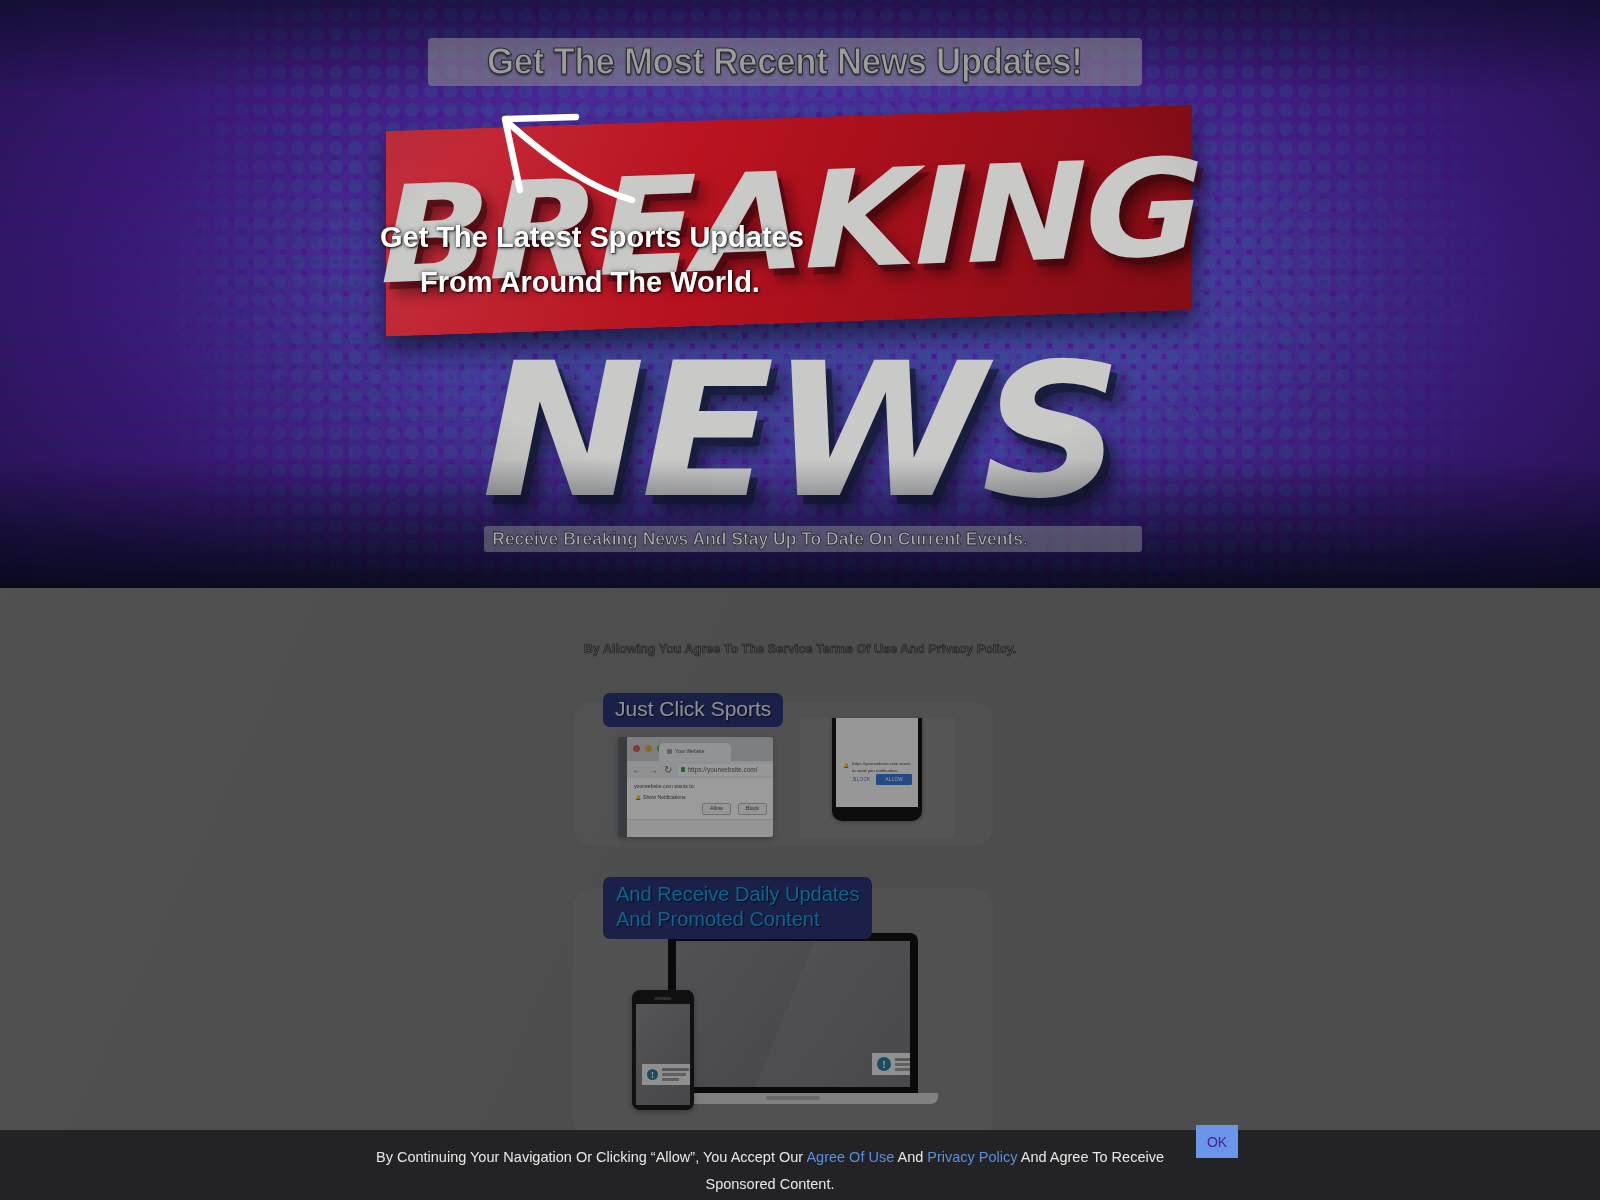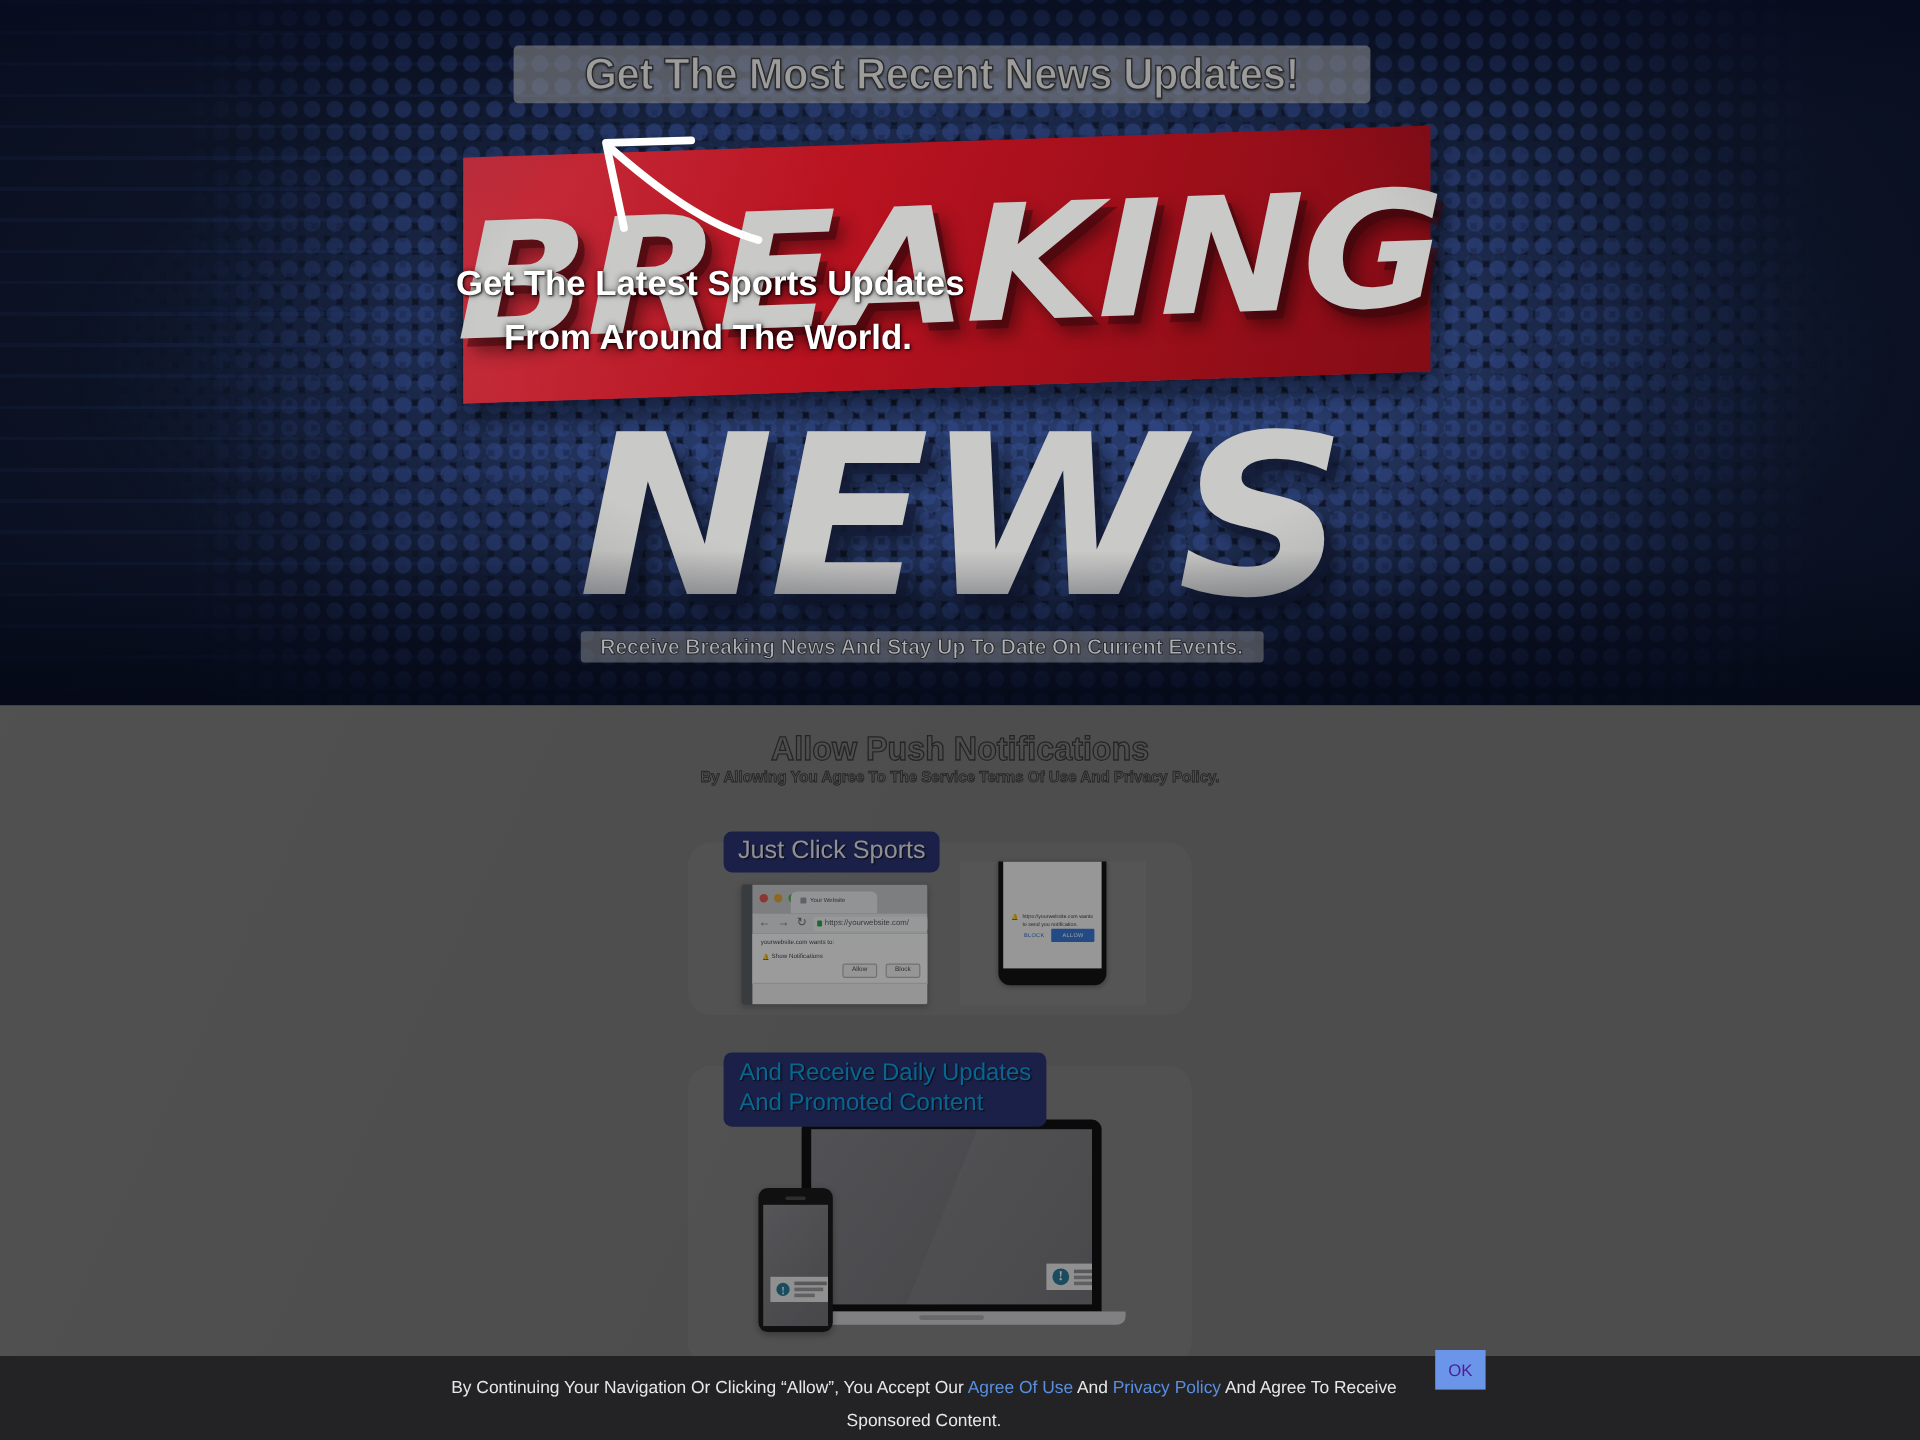--- a/index.html
+++ b/index.html
@@ -6,21 +6,21 @@
   html,body { width:1600px; height:1200px; overflow:hidden; }
   body {
     font-family:"Liberation Sans", sans-serif;
     background:#7d7d7e;
     position:relative;
   }
 
   
   #hero {
     position:absolute; left:0; top:0; width:1600px; height:588px;
-    background:#0f172a;
+    background:#4c1d95;
     overflow:hidden;
   }
   #hero-dots {
     position:absolute; inset:0;
     background-image:
       radial-gradient(circle at 10px 10px, rgba(62,90,160,0.55) 7.5px, rgba(62,90,160,0) 8.5px),
       radial-gradient(circle at 10px 10px, rgba(62,90,160,0.55) 7.5px, rgba(62,90,160,0) 8.5px);
     background-size:21px 21px, 21px 21px;
     background-position:0 0, 10.5px 10.5px;
     -webkit-mask-image:
@@ -111,24 +111,24 @@
   #hero-sub {
     position:absolute; left:380px; top:215px; width:700px;
     color:#fff; font-size:29px; line-height:45px;
     text-shadow:1px 1px 2px rgba(0,0,0,.85), 0 0 5px rgba(0,0,0,.6);
     font-weight:bold;
   }
   #hero-sub .l2 { padding-left:40px; display:block; }
 
   
   #hero-ticker {
-    position:absolute; left:484px; top:526px; width:569px; height:26px;
+    position:absolute; left:484px; top:526px; width:658px; height:26px;
     background:rgba(150,150,150,0.45);
     border-radius:3px;
-    display:flex; align-items:center; justify-content:center;
+    display:flex; align-items:center; justify-content:flex-start;
   }
   #hero-ticker span{
     font-size:18px; font-weight:bold; color:#b0b0b0;
     -webkit-text-stroke:0.8px #23272f;
     white-space:nowrap; transform:scaleX(0.97);
   }
 
   
   #lower {
     position:absolute; left:0; top:588px; width:1600px; height:612px;
@@ -340,23 +340,20 @@
     <span>Get The Latest Sports Updates</span>
     <span class="l2">From Around The World.</span>
   </div>
 
   <div id="hero-ticker">
     <span>Receive Breaking News And Stay Up To Date On Current Events.</span>
   </div>
 </div>
 
 <div id="lower">
-  <div id="push-title">
-    <span>Allow Push Notifications</span>
-  </div>
   <div id="push-sub">
     <span>By Allowing You Agree To The Service Terms Of Use And Privacy Policy.</span>
   </div>
 
   <div id="card1"></div>
   <div id="card2"></div>
 </div>
 
 <div id="badge1">
   <span>Just Click Sports</span>

